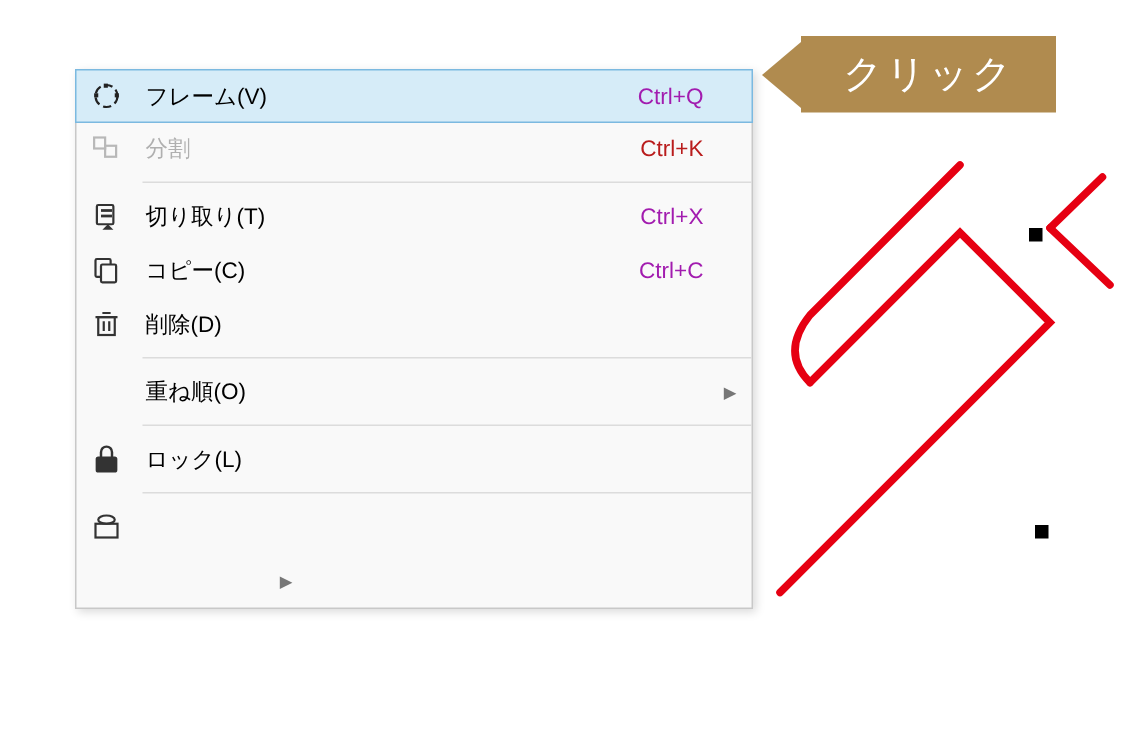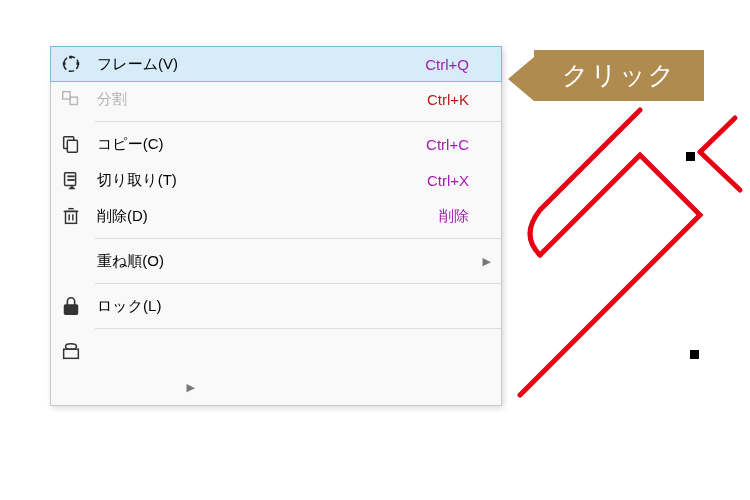--- a/index.html
+++ b/index.html
@@ -67,25 +67,25 @@
       color: #777;
       font-size: 11px;
     }
     .separator {
       height: 1px;
       background: #dcdcdc;
       margin: 4px 0 4px 44px;
     }
     .callout {
       position: absolute;
-      top: 50px;
+      top: 24px;
       left: 508px;
       z-index: 20;
       display: flex;
-      align-items: flex-end;
+      align-items: center;
     }
     .callout-arrow {
       width: 0; height: 0;
       border-top: 22px solid transparent;
       border-bottom: 22px solid transparent;
       border-right: 26px solid #b08b4f;
     }
     .callout-box {
       background: #b08b4f;
       color: #ffffff;
@@ -143,55 +143,54 @@
     <span class="label-cell">分割</span>
     <span class="shortcut-cell">Ctrl+K</span>
     <span class="arrow-cell"></span>
   </div>
 
   <div class="separator"></div>
 
   <div class="menu-item">
     <span class="icon-cell">
       <svg viewBox="0 0 24 24" stroke="#333" stroke-width="1.6" fill="none">
-          <rect x="4" y="4" width="11" height="13" rx="1"></rect>
-          <rect x="8" y="8" width="11" height="13" rx="1" fill="#f9f9f9"></rect>
-        </svg>
-    </span>
-    <span class="label-cell">コピー(C)</span>
-    <span class="shortcut-cell">Ctrl+C</span>
-    <span class="arrow-cell"></span>
-  </div>
-
-  <div class="menu-item">
-    <span class="icon-cell">
-      <svg viewBox="0 0 24 24" stroke="#333" stroke-width="1.6" fill="none">
           <rect x="5" y="4" width="12" height="14" rx="1"></rect>
           <rect x="8" y="7" width="8" height="2" stroke="none" fill="#333"></rect>
           <rect x="8" y="11" width="8" height="2" stroke="none" fill="#333"></rect>
           <path d="M 13 18 L 17 22 L 9 22 Z" fill="#333" stroke="none"></path>
         </svg>
     </span>
     <span class="label-cell">切り取り(T)</span>
     <span class="shortcut-cell">Ctrl+X</span>
+    <span class="arrow-cell"></span>
+  </div>
+
+  <div class="menu-item">
+    <span class="icon-cell">
+      <svg viewBox="0 0 24 24" stroke="#333" stroke-width="1.6" fill="none">
+          <rect x="4" y="4" width="11" height="13" rx="1"></rect>
+          <rect x="8" y="8" width="11" height="13" rx="1" fill="#f9f9f9"></rect>
+        </svg>
+    </span>
+    <span class="label-cell">コピー(C)</span>
+    <span class="shortcut-cell">Ctrl+C</span>
     <span class="arrow-cell"></span>
   </div>
 
   <div class="menu-item">
     <span class="icon-cell">
       <svg viewBox="0 0 24 24" stroke="#333" stroke-width="1.6" fill="none">
           <rect x="6" y="7" width="12" height="13"></rect>
           <line x1="4" y1="7" x2="20" y2="7"></line>
           <line x1="9" y1="4" x2="15" y2="4"></line>
           <line x1="10" y1="10" x2="10" y2="17"></line>
           <line x1="14" y1="10" x2="14" y2="17"></line>
         </svg>
     </span>
     <span class="label-cell">削除(D)</span>
-    <span class="shortcut-cell">削除</span>
     <span class="arrow-cell"></span>
   </div>
 
   <div class="separator"></div>
 
   <div class="menu-item">
     <span class="icon-cell"></span>
     <span class="label-cell">重ね順(O)</span>
     <span class="shortcut-cell"></span>
     <span class="arrow-cell">▶</span>

